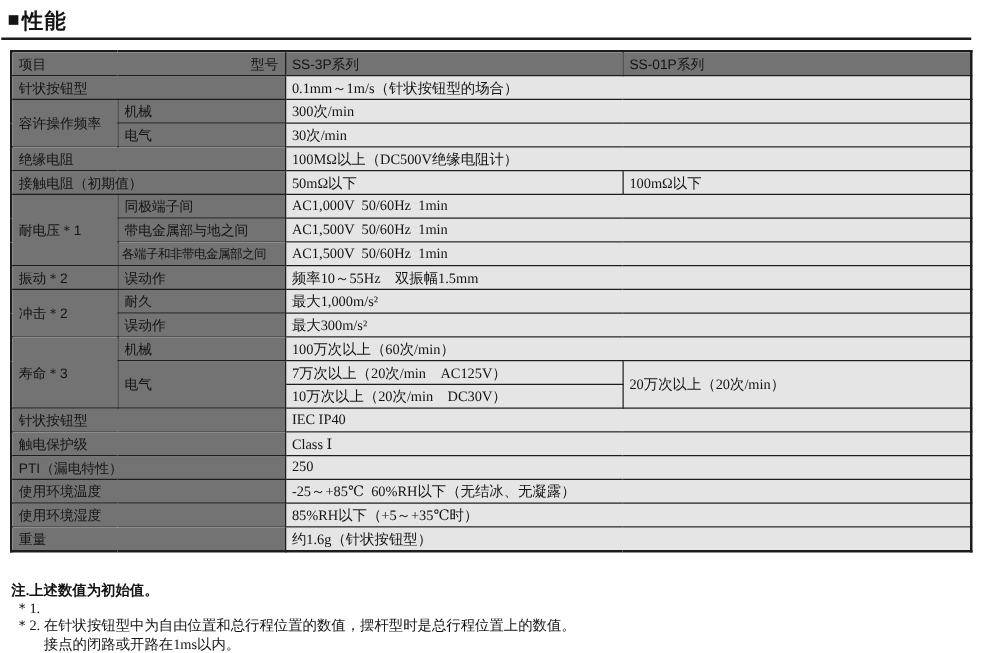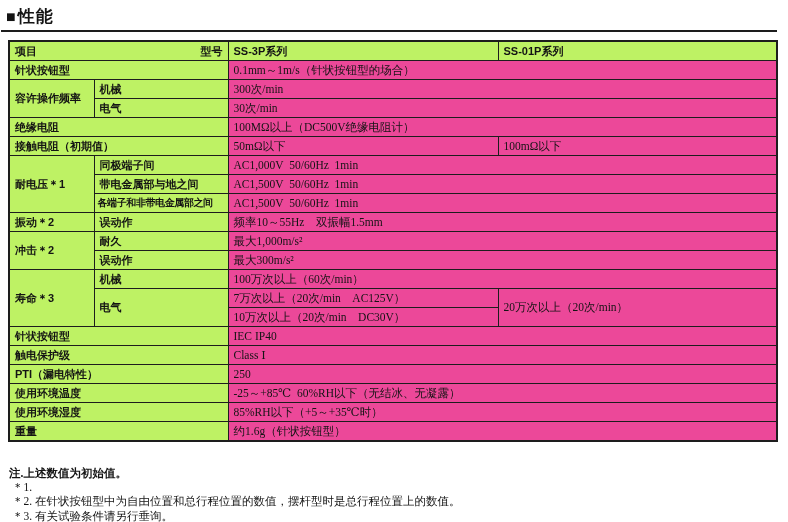--- a/index.html
+++ b/index.html
@@ -11,22 +11,22 @@
   .title{position:absolute;left:6px;top:5px;font-size:17px;font-weight:bold;
          letter-spacing:1px;display:flex;align-items:center;gap:1px;}
   .title .sq{font-size:16px;}
   .rule{position:absolute;left:1px;top:30px;width:776px;height:2px;background:#1d1d1d;}
 
   
   table{position:absolute;left:8px;top:40px;width:768px;border-collapse:collapse;
         table-layout:fixed;border:2px solid #1d1d1d;}
   td{border:1px solid #1d1d1d;height:18px;padding:0 5px;font-size:11px;
      vertical-align:middle;overflow:hidden;}
-  .lab{background:#bef264;white-space:nowrap;font-weight:bold;}
-  .val{background:#ec4899;font-family:"Liberation Serif","DejaVu Serif",serif;
+  .lab{background:#737373;white-space:nowrap;}
+  .val{background:#e5e5e5;font-family:"Liberation Serif","DejaVu Serif",serif;
        font-size:11.5px;white-space:pre;}
   .center{text-align:left;}
   .split{display:flex;justify-content:space-between;align-items:center;}
   .tight{font-size:10px;letter-spacing:-0.4px;padding:0 3px;}
 
   
   .notes{position:absolute;left:9px;top:466px;width:770px;
          font-family:"Liberation Serif","DejaVu Serif",serif;font-size:11.5px;
          line-height:14.2px;}
   .note-heading{font-weight:bold;}
@@ -164,19 +164,20 @@
 
   <div class="notes">
     <div class="note-heading">注.上述数值为初始值。</div>
     <div class="note-item">
       <span class="note-marker">＊1.</span>
     </div>
     <div class="note-item">
       <span class="note-marker">＊2.</span>
       <span class="note-text">在针状按钮型中为自由位置和总行程位置的数值，摆杆型时是总行程位置上的数值。</span>
     </div>
+    <div class="note-cont">接点的闭路或开路在1ms以内。</div>
     <div class="note-item">
       <span class="note-marker">＊3.</span>
       <span class="note-text">有关试验条件请另行垂询。</span>
     </div>
   </div>
 
 </div>
 
 </body></html>

